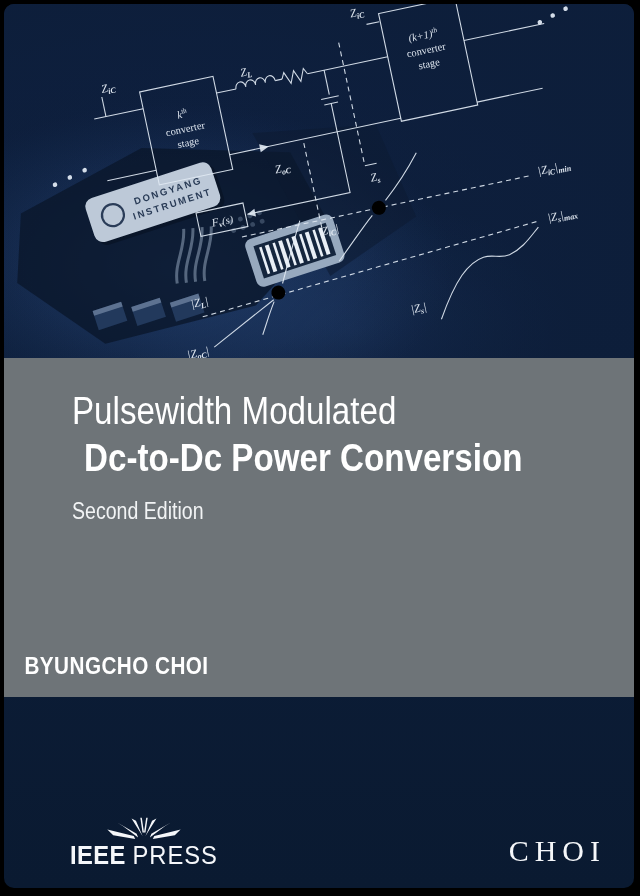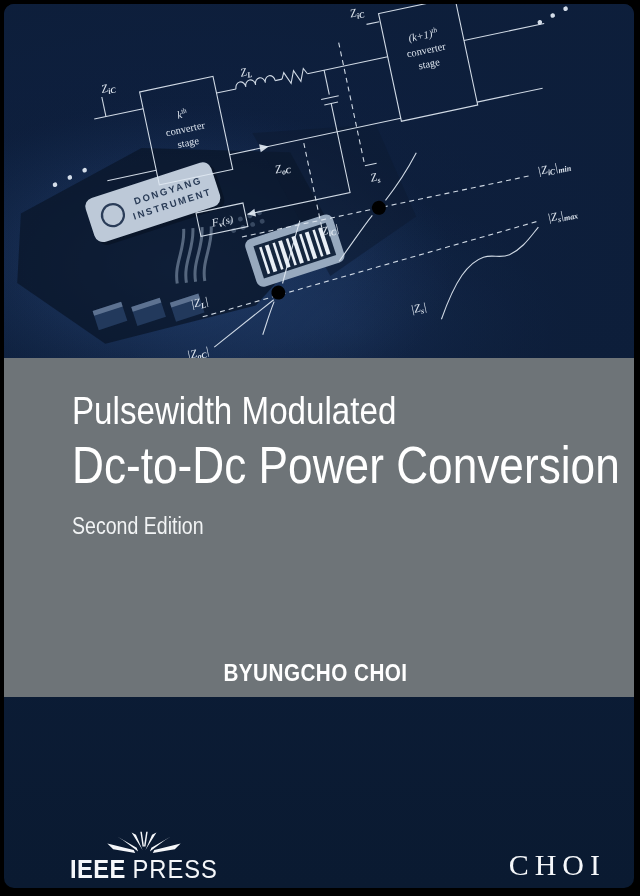--- a/index.html
+++ b/index.html
@@ -22,31 +22,31 @@
   .schematic .arr{fill:#dfe8f2;stroke:none;opacity:.92;}
   .dl{font:italic 11.5px "Liberation Serif",serif;fill:#e9f0f8;stroke:none;opacity:.95;}
   .dl .sub{font-size:8px;}
   .rm{font:10.5px "Liberation Serif",serif;fill:#e9f0f8;stroke:none;opacity:.95;}
   .chiplbl{font:bold 9.5px "Liberation Sans",sans-serif;fill:#293b56;letter-spacing:2px;}
   
   .titlebox{position:absolute;left:0;top:354px;width:100%;height:339px;background:#6e7478;
     box-sizing:border-box;padding:30px 20px 0 68px;color:#fff;}
   .cond{display:inline-block;transform:scaleX(.85);transform-origin:left center;white-space:nowrap;}
   .t1{font-size:39px;font-weight:400;line-height:1.18;}
-  .t2{font-size:52px;font-weight:400;line-height:1.22;}
+  .t2{font-size:39px;font-weight:700;line-height:1.22;margin-left:12px;}
   .sub{font-size:26px;font-weight:700;line-height:1.2;}
   .subwrap{margin-top:16px;}
   .ed{font-size:23px;font-weight:400;color:#f2f4f5;}
   
   .authorrow{position:absolute;left:0;top:621px;width:100%;box-sizing:border-box;
-    padding-right:28px;text-align:center;margin-top:8px;}
+    padding-right:28px;text-align:left;margin-top:1px;}
   .author{display:inline-block;margin-top:27px;color:#fff;font-size:23px;font-weight:700;
     letter-spacing:.5px;transform:scaleX(.9);transform-origin:right center;white-space:nowrap;}
   
-  .logos{position:absolute;left:0;right:0;bottom:4px;display:flex;justify-content:space-between;
+  .logos{position:absolute;left:0;right:0;bottom:18px;display:flex;justify-content:space-between;
     align-items:flex-end;padding:0 28px 0 62px;}
   .ieee{display:flex;flex-direction:column;align-items:center;}
   .ieee-burst{margin-bottom:2px;}
   .ieee-text{color:#f5f7fa;font-size:25px;white-space:nowrap;transform:scaleX(.95);transform-origin:center;}
   .ieee-bold{font-weight:700;letter-spacing:.5px;}
   .ieee-reg{font-weight:400;margin-left:7px;letter-spacing:1px;}
   .wiley{color:#f5f7fa;font-family:"Liberation Serif",serif;font-size:30px;font-weight:400;
     letter-spacing:6px;padding-bottom:2px;}
 </style>
 </head>

